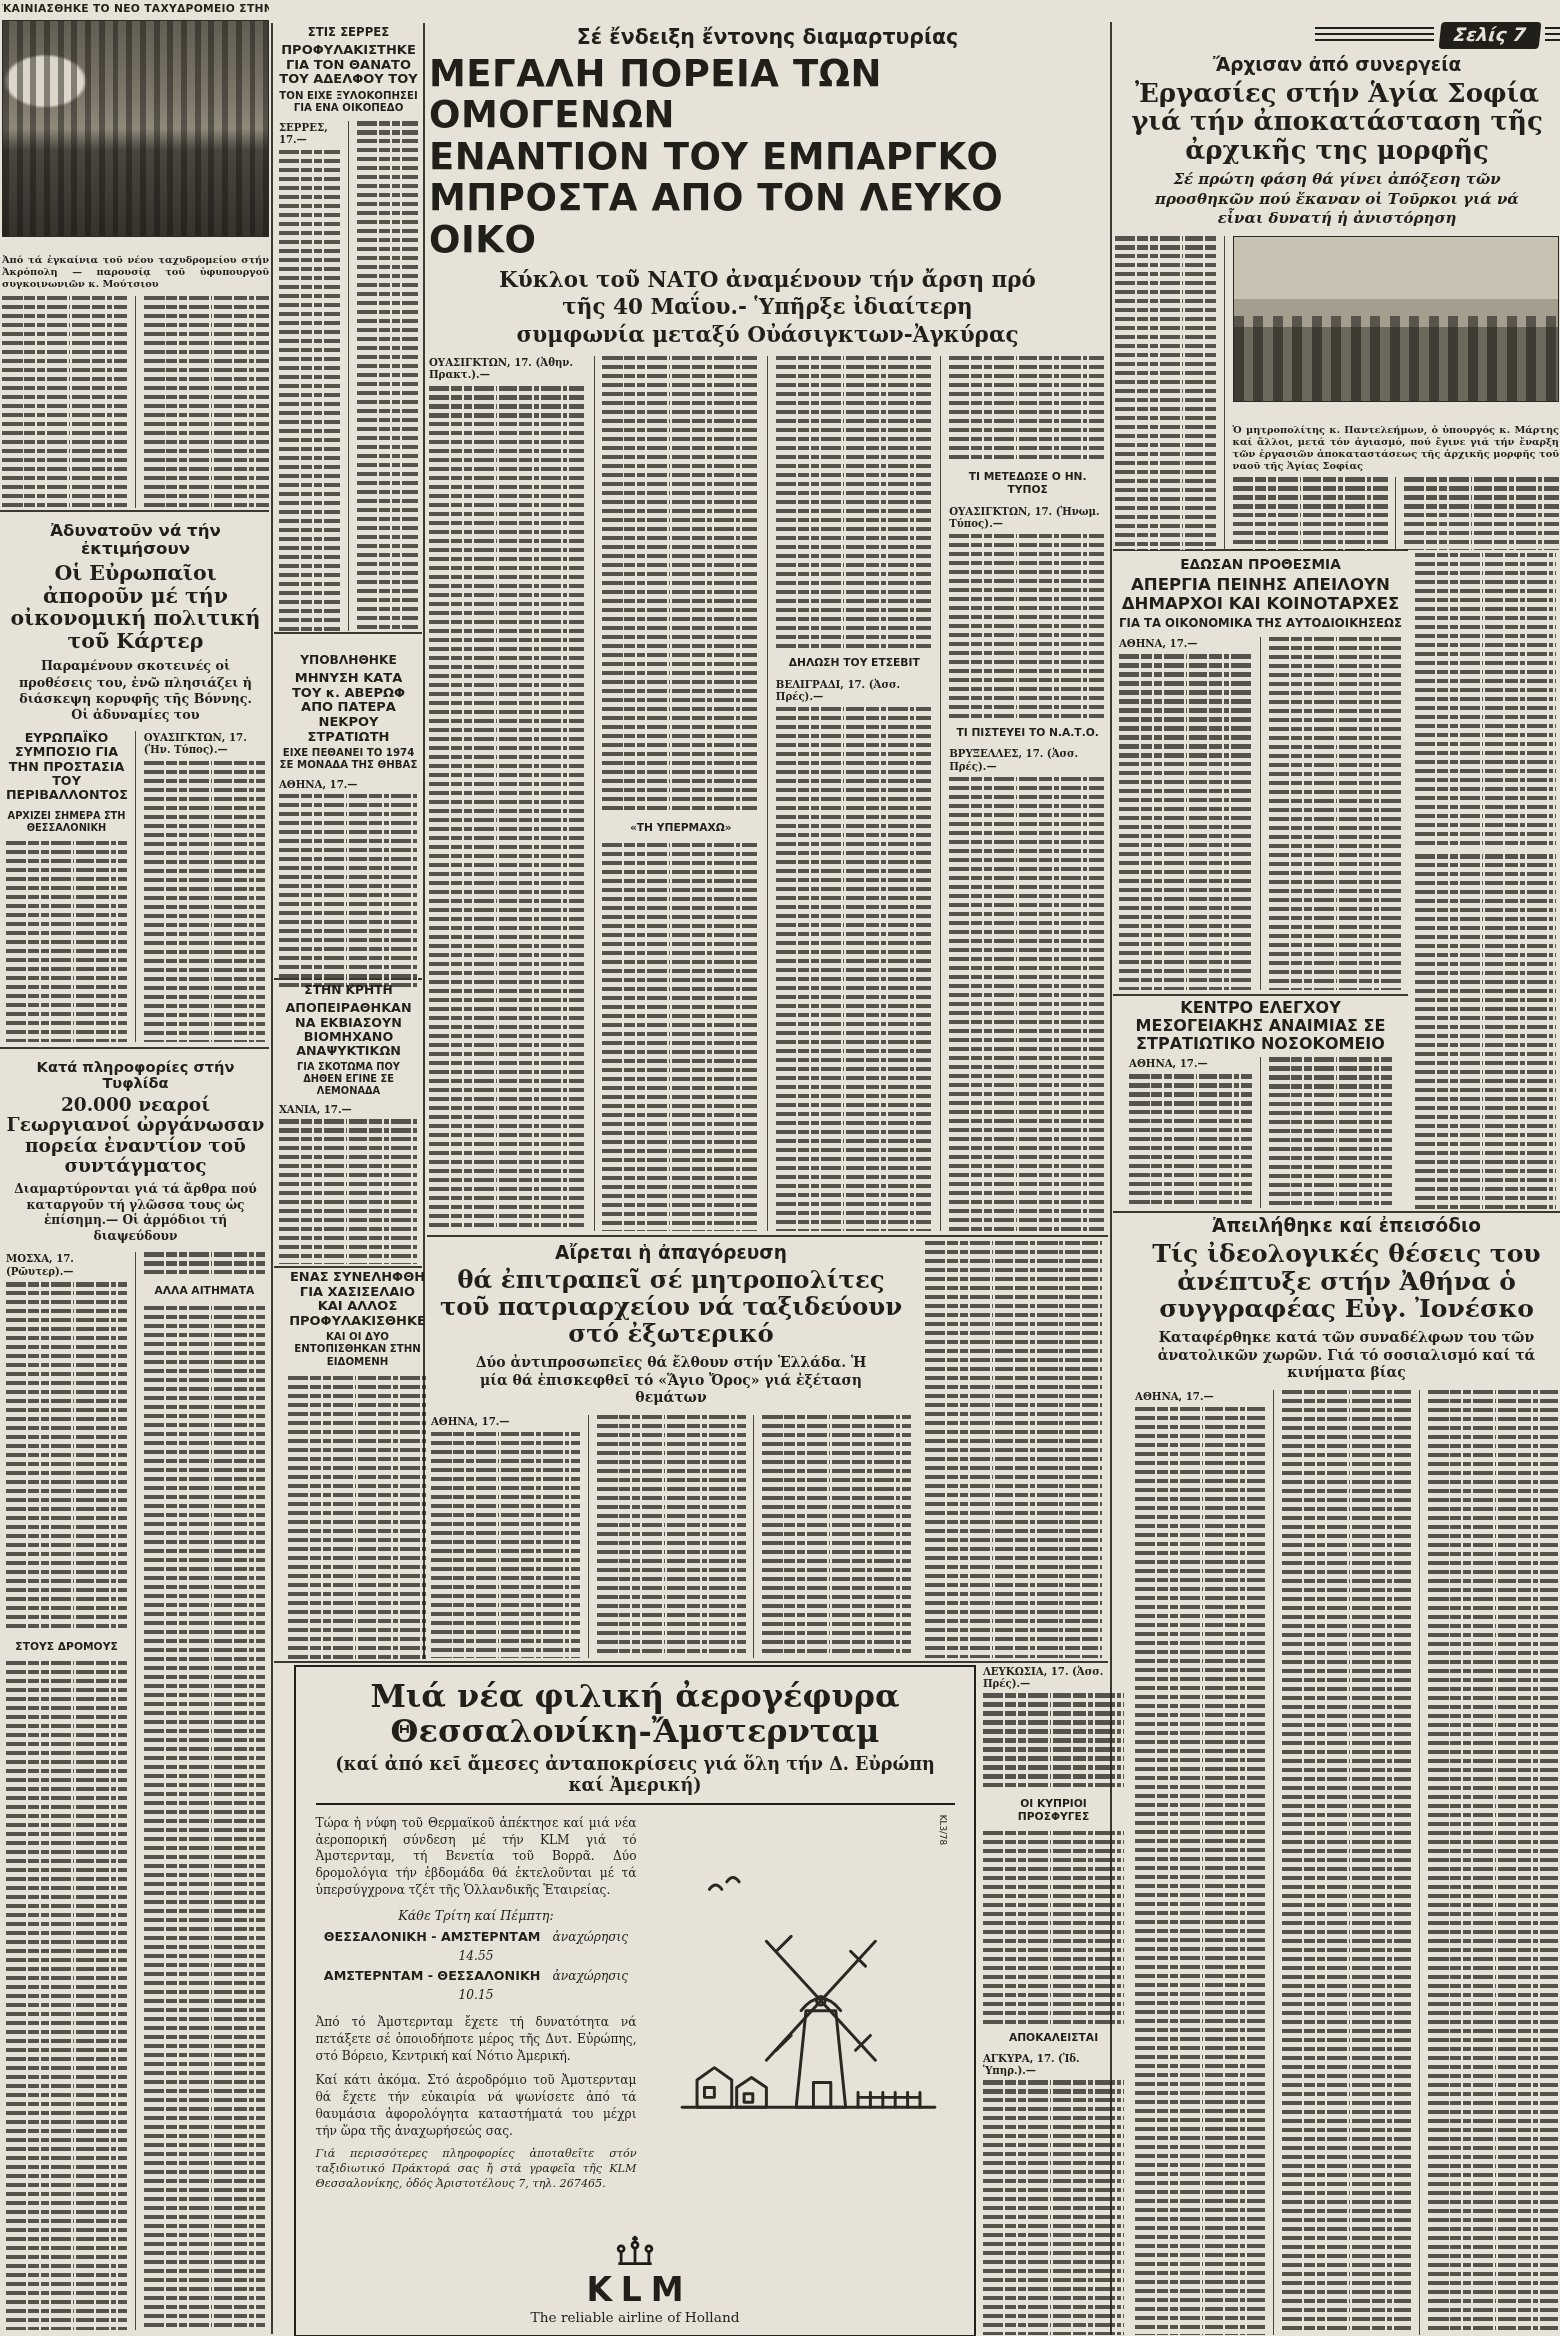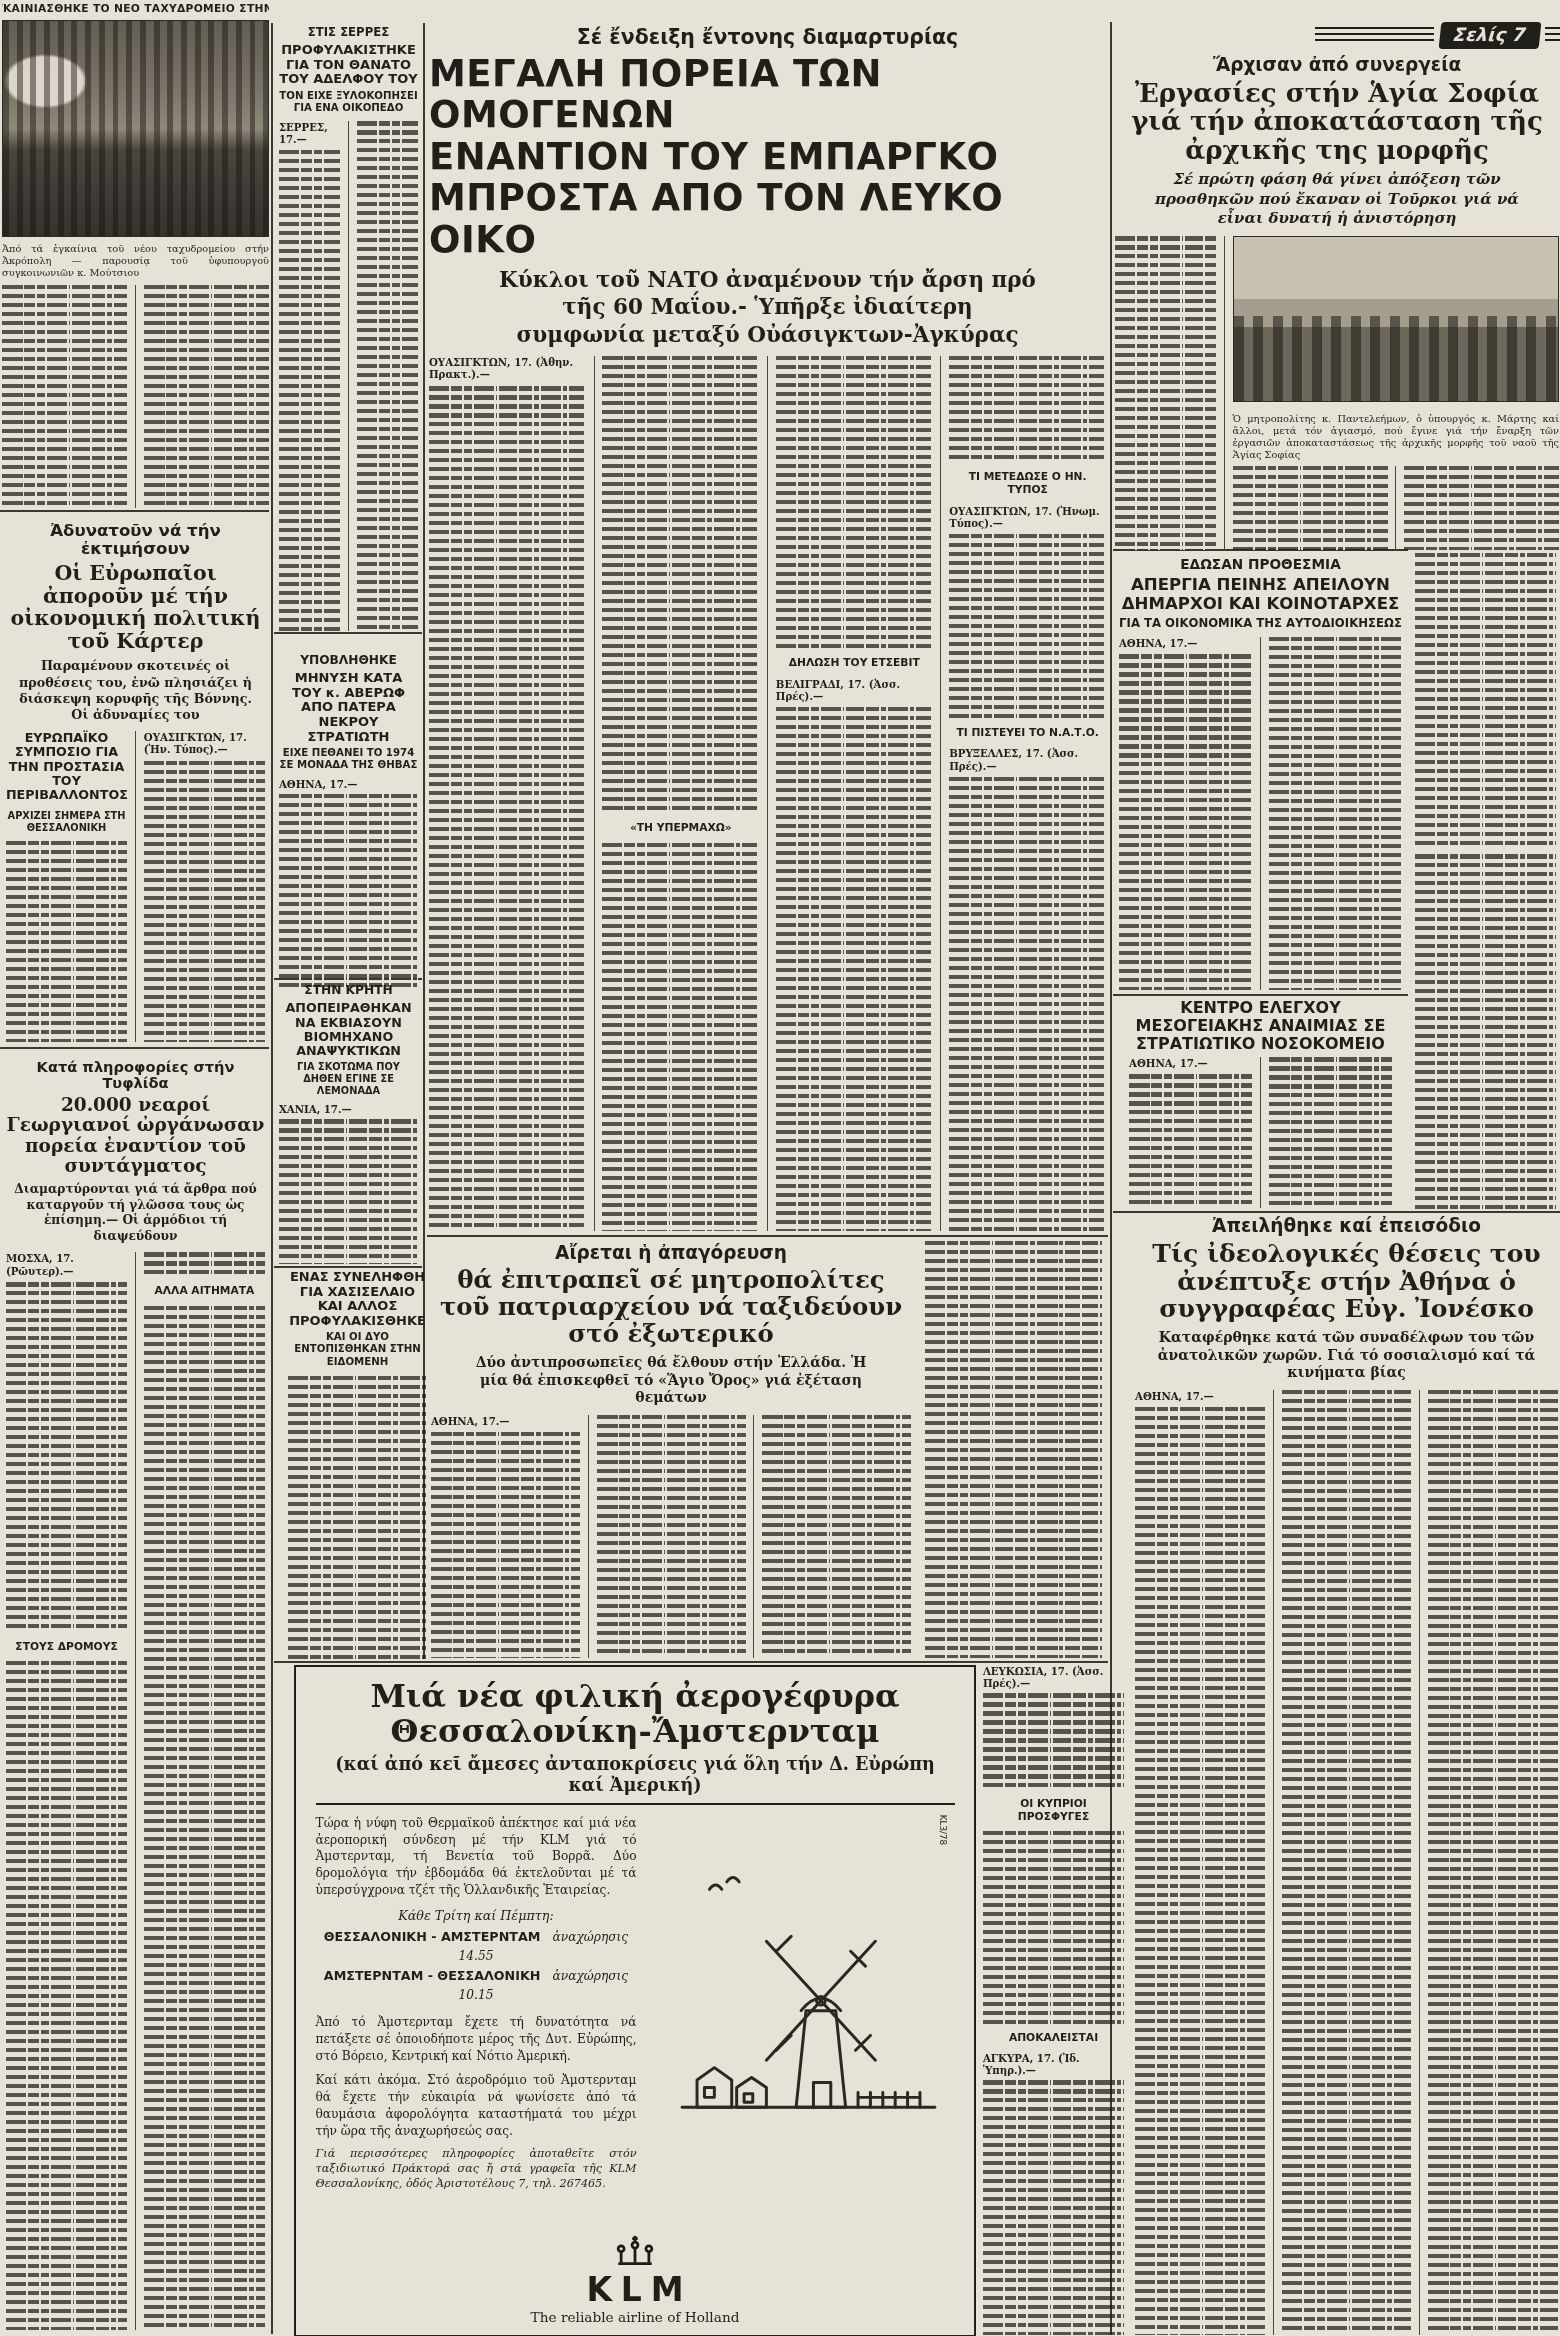--- a/index.html
+++ b/index.html
@@ -16,21 +16,21 @@
   .sec{position:absolute;box-sizing:border-box;display:flex;flex-direction:column;min-height:0;}
   .vrule{position:absolute;width:2px;background:var(--rule);}
   .hrule{position:absolute;height:2px;background:var(--rule);}
 
   .kicker{font-family:"DejaVu Sans",sans-serif;font-weight:bold;text-align:center;line-height:1.1;margin:2px 0 3.9px;}
   .headline-serif{font-family:"DejaVu Serif",serif;font-weight:bold;text-align:center;line-height:1.1;}
   .headline-sans{font-family:"DejaVu Sans",sans-serif;font-weight:bold;text-align:center;line-height:1.12;}
   .deck{font-weight:bold;text-align:center;line-height:1.28;margin:5.9px auto 7.8px;}
   .subhead{font-family:"DejaVu Sans",sans-serif;font-weight:bold;font-size:10.7px;text-align:center;margin:2.9px 0;line-height:1.2;}
   .dateline{font-weight:bold;font-size:10.2px;line-height:1.2;}
-  .caption{font-weight:normal;font-size:9.8px;line-height:1.25;text-align:justify;margin-top:6px;}
+  .caption{font-weight:bold;font-size:9.8px;line-height:1.25;text-align:justify;margin-top:17px;}
 
   .row{display:flex;align-items:stretch;min-height:0;}
   .row.flex1{flex:1 1 auto;}
   .col{flex:1 1 0;min-width:0;display:flex;flex-direction:column;gap:4.9px;min-height:0;}
   .col+.col{border-left:1px solid #4a463d;margin-left:7.8px;padding-left:7.8px;}
 
   .sim{
     flex:0 0 auto;
     background-image:
       repeating-linear-gradient(90deg, transparent 0 20.5px, var(--paper) 20.5px 22.4px),
@@ -193,21 +193,21 @@
     <div class="headline-sans" style="font-size:13px;">ΕΝΑΣ ΣΥΝΕΛΗΦΘΗ ΓΙΑ ΧΑΣΙΣΕΛΑΙΟ ΚΑΙ ΑΛΛΟΣ ΠΡΟΦΥΛΑΚΙΣΘΗΚΕ</div>
     <div class="subhead" style="font-size:10.2px;">ΚΑΙ ΟΙ ΔΥΟ ΕΝΤΟΠΙΣΘΗΚΑΝ ΣΤΗΝ ΕΙΔΟΜΕΝΗ</div>
     <div class="sim fill" style="margin-top:4.9px;"></div>
   </div>
 
   <div class="sec" style="left:427px;top:24.4px;width:681px;height:1207px;padding:0 2px;">
     <div class="kicker" style="font-size:20.5px;">Σέ ἔνδειξη ἔντονης διαμαρτυρίας</div>
     <div class="headline-sans" style="font-size:37px;text-align:left;font-weight:800;letter-spacing:0.5px;">ΜΕΓΑΛΗ ΠΟΡΕΙΑ ΤΩΝ ΟΜΟΓΕΝΩΝ</div>
     <div class="headline-sans" style="font-size:37px;text-align:left;font-weight:800;letter-spacing:0.5px;">ΕΝΑΝΤΙΟΝ ΤΟΥ ΕΜΠΑΡΓΚΟ</div>
     <div class="headline-sans" style="font-size:37px;text-align:left;font-weight:800;letter-spacing:0.5px;">ΜΠΡΟΣΤΑ ΑΠΟ ΤΟΝ ΛΕΥΚΟ ΟΙΚΟ</div>
-    <div class="deck" style="font-size:21.5px;max-width:546px;">Κύκλοι τοῦ ΝΑΤΟ ἀναμένουν τήν ἄρση πρό τῆς 60 Μαΐου.- Ὑπῆρξε ἰδιαίτερη συμφωνία μεταξύ Οὐάσιγκτων-Ἀγκύρας</div>
+    <div class="deck" style="font-size:21.5px;max-width:546px;">Κύκλοι τοῦ ΝΑΤΟ ἀναμένουν τήν ἄρση πρό τῆς 40 Μαΐου.- Ὑπῆρξε ἰδιαίτερη συμφωνία μεταξύ Οὐάσιγκτων-Ἀγκύρας</div>
     <div class="row flex1">
       <div class="col">
         <div class="dateline">ΟΥΑΣΙΓΚΤΩΝ, 17. (Ἀθην. Πρακτ.).—</div>
         <div class="sim fill"></div>
       </div>
       <div class="col">
         <div class="sim" style="height:458px;"></div>
         <div class="subhead">«ΤΗ ΥΠΕΡΜΑΧΩ»</div>
         <div class="sim fill"></div>
       </div>

